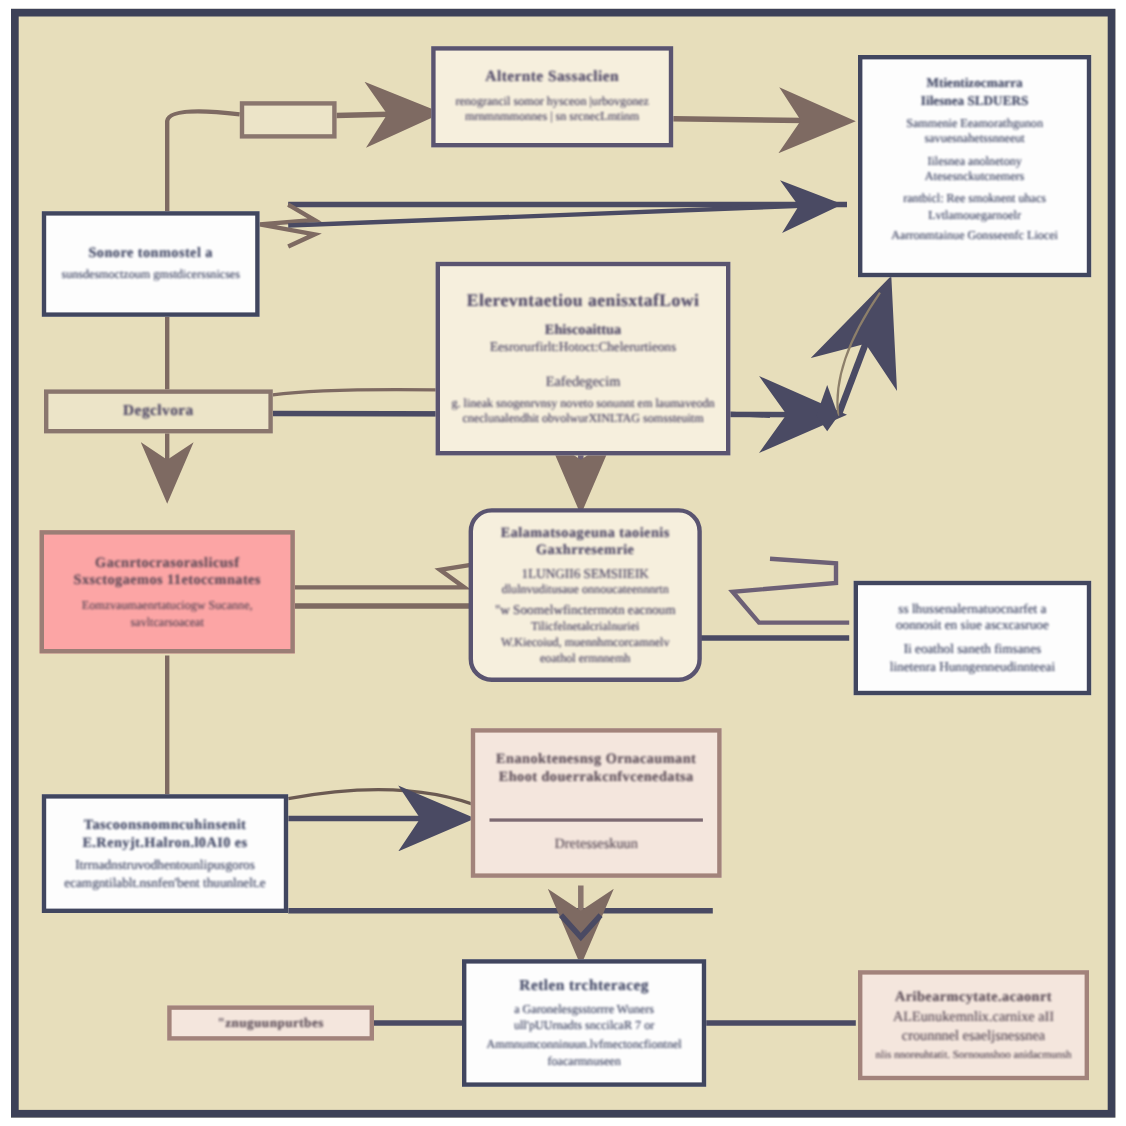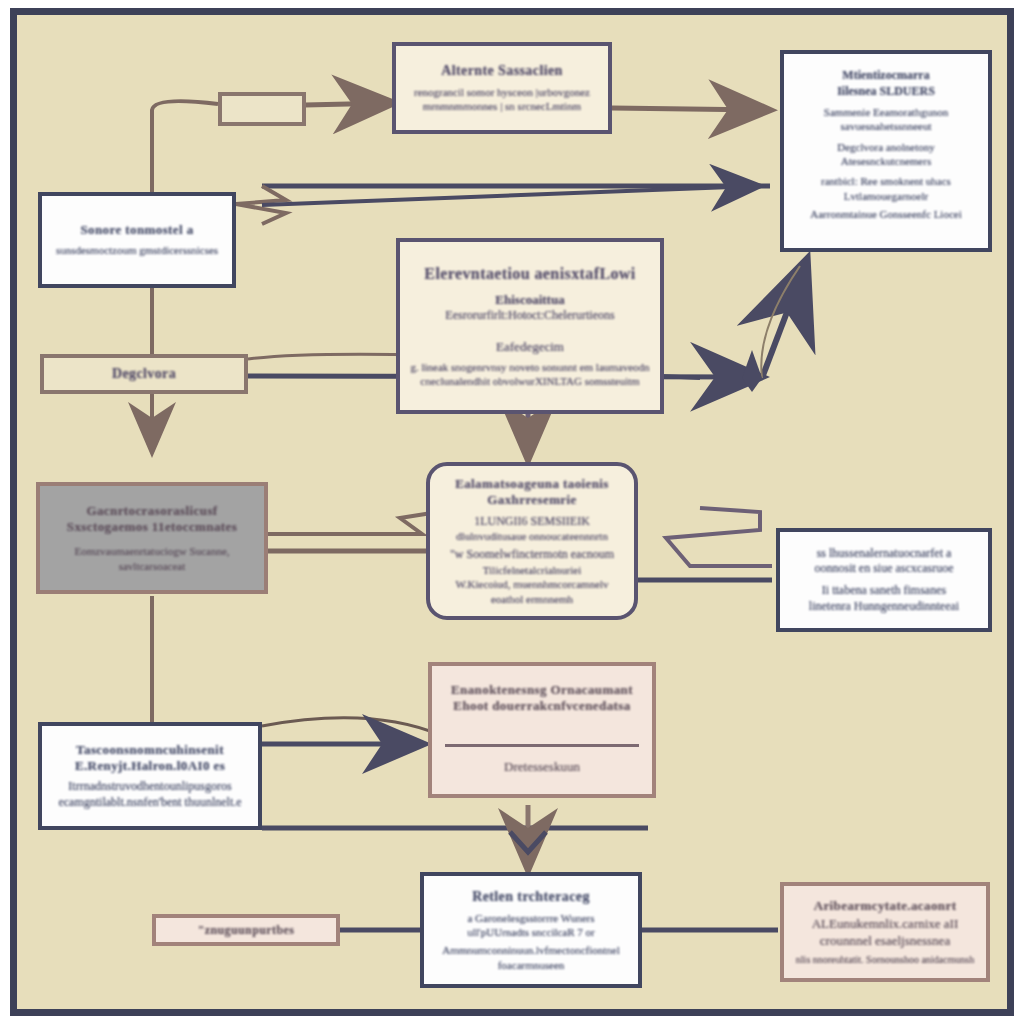--- a/index.html
+++ b/index.html
@@ -9,21 +9,21 @@
          border:7px solid #3d4158;background:#e7debb;box-sizing:border-box;}
   #canvas{position:absolute;left:0;top:0;width:1024px;height:1024px;}
   .node{position:absolute;box-sizing:border-box;display:flex;flex-direction:column;
         align-items:center;justify-content:center;text-align:center;padding:8px 10px;}
   .n-title{font-weight:bold;letter-spacing:0.4px;margin-bottom:5px;line-height:1.25;}
   .n-line{line-height:1.3;}
   
   .blur{filter:blur(0.85px);opacity:.93;text-shadow:0 0 1px rgba(60,62,95,.55);}
   .white-box{background:#fdfdfd;border:4px solid #41465f;color:#39405f;}
   .cream-box{background:#f6efdd;border:4px solid #5a5470;color:#4a4263;}
-  .pink-box{background:#a3a3a3;border:4px solid #9b7e76;color:#5d4a55;}
+  .pink-box{background:#fca5a5;border:4px solid #9b7e76;color:#5d4a55;}
   .pink-soft{background:#f4e6dd;border:4px solid #a2837b;color:#5b4a53;}
   .plain-box{background:#ece4c8;border:4px solid #8a766e;color:#4a4263;}
   .divider{position:absolute;left:6%;right:6%;height:3px;background:#7d6a72;}
   svg{position:absolute;left:0;top:0;}
   .t14{font-size:14px;} .t13{font-size:13px;} .t12{font-size:12px;} .t11{font-size:11px;} .t16{font-size:16px;}
 </style>
 </head>
 <body>
 
 <div id="stage">
@@ -121,21 +121,21 @@
     <div class="n-title t14 blur">Alternte Sassaclien</div>
     <div class="n-line t11 blur">renograncil somor hysceon |urbovgonez</div>
     <div class="n-line t11 blur">mrnmnmmonnes | sn srcnecLmtinm</div>
   </div>
 
   <div class="node white-box" style="left:780px;top:50px;width:212px;height:202px;justify-content:flex-start;padding-top:14px;">
     <div class="n-line t12 blur" style="font-weight:bold">Mtientizocmarra</div>
     <div class="n-line t12 blur" style="font-weight:bold">Iilesnea SLDUERS</div>
     <div class="n-line t11 blur" style="margin-top:6px">Sammenie Eeamorathgunon</div>
     <div class="n-line t11 blur">savuesnahetssnneeut</div>
-    <div class="n-line t11 blur" style="margin-top:6px">Degclvora anolnetony</div>
+    <div class="n-line t11 blur" style="margin-top:6px">Iilesnea anolnetony</div>
     <div class="n-line t11 blur">Atesesnckutcnemers</div>
     <div class="n-line t11 blur" style="margin-top:6px">rantbicl: Ree smoknent uhacs</div>
     <div class="n-line t11 blur">Lvtlamouegarnoelr</div>
     <div class="n-line t11 blur" style="margin-top:4px">Aarronmtainue Gonsseenfc Liocei</div>
   </div>
 
   <div class="node white-box" style="left:38px;top:192px;width:198px;height:96px;">
     <div class="n-title t13 blur">Sonore tonmostel a</div>
     <div class="n-line t11 blur">sunsdesmoctzoum gmstdicerssnicses</div>
   </div>
@@ -164,21 +164,21 @@
     <div class="n-line t11 blur">dlulnvuditusaue onnoucateennnrtn</div>
     <div class="n-line t12 blur" style="margin-top:4px">"w Soomelwfinctermotn eacnoum</div>
     <div class="n-line t11 blur">Tilicfelnetalcrialnuriei</div>
     <div class="n-line t11 blur">W.Kiecoiud, muennhmcorcamnelv</div>
     <div class="n-line t11 blur">eoathol ermnnemh</div>
   </div>
 
   <div class="node white-box" style="left:776px;top:528px;width:216px;height:104px;">
     <div class="n-line t12 blur">ss lhussenalernatuocnarfet a</div>
     <div class="n-line t12 blur">oonnosit en siue ascxcasruoe</div>
-    <div class="n-line t12 blur" style="margin-top:6px">Ii ttabena saneth fimsanes</div>
+    <div class="n-line t12 blur" style="margin-top:6px">Ii eoathol saneth fimsanes</div>
     <div class="n-line t12 blur">linetenra Hunngenneudinnteeai</div>
   </div>
 
   <div class="node pink-soft" style="left:428px;top:662px;width:228px;height:136px;justify-content:flex-start;padding-top:16px;">
     <div class="n-title t13 blur" style="margin-bottom:30px">Enanoktenesnsg Ornacaumant Ehoot douerrakcnfvcenedatsa</div>
     <div class="divider" style="top:78px;"></div>
     <div class="n-line t13 blur" style="margin-top:14px">Dretesseskuun</div>
   </div>
 
   <div class="node white-box" style="left:38px;top:722px;width:224px;height:108px;">

